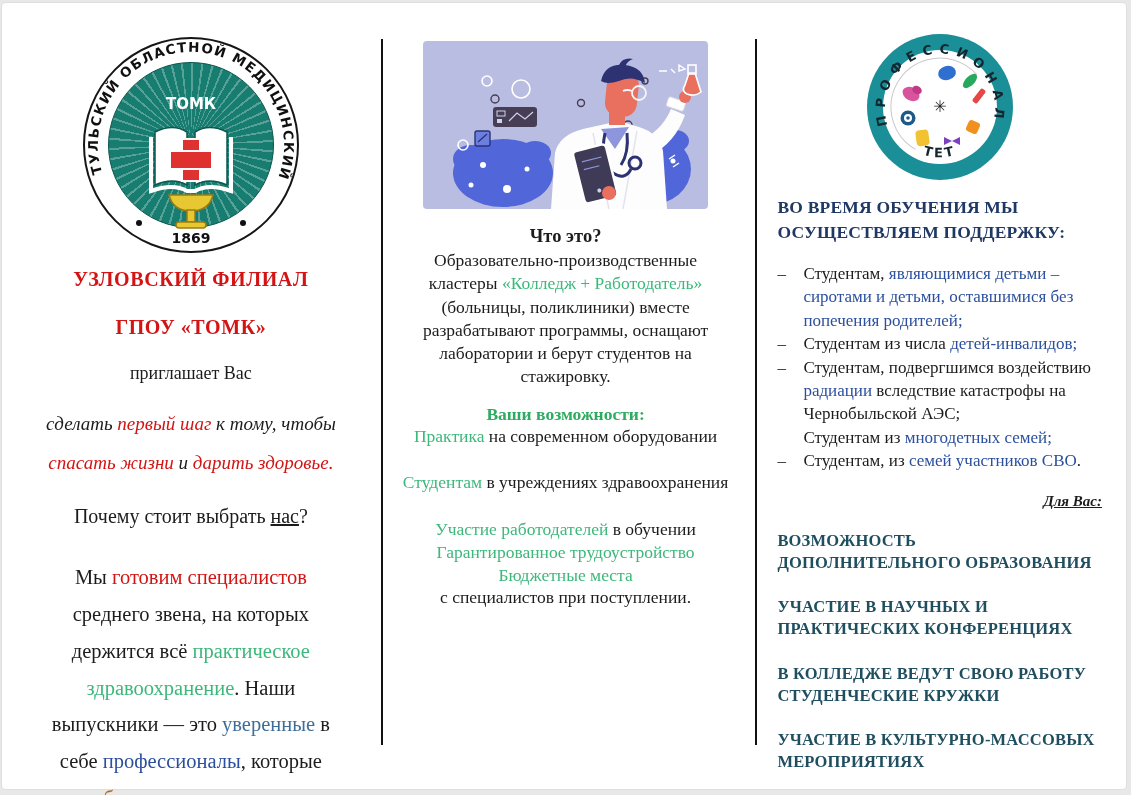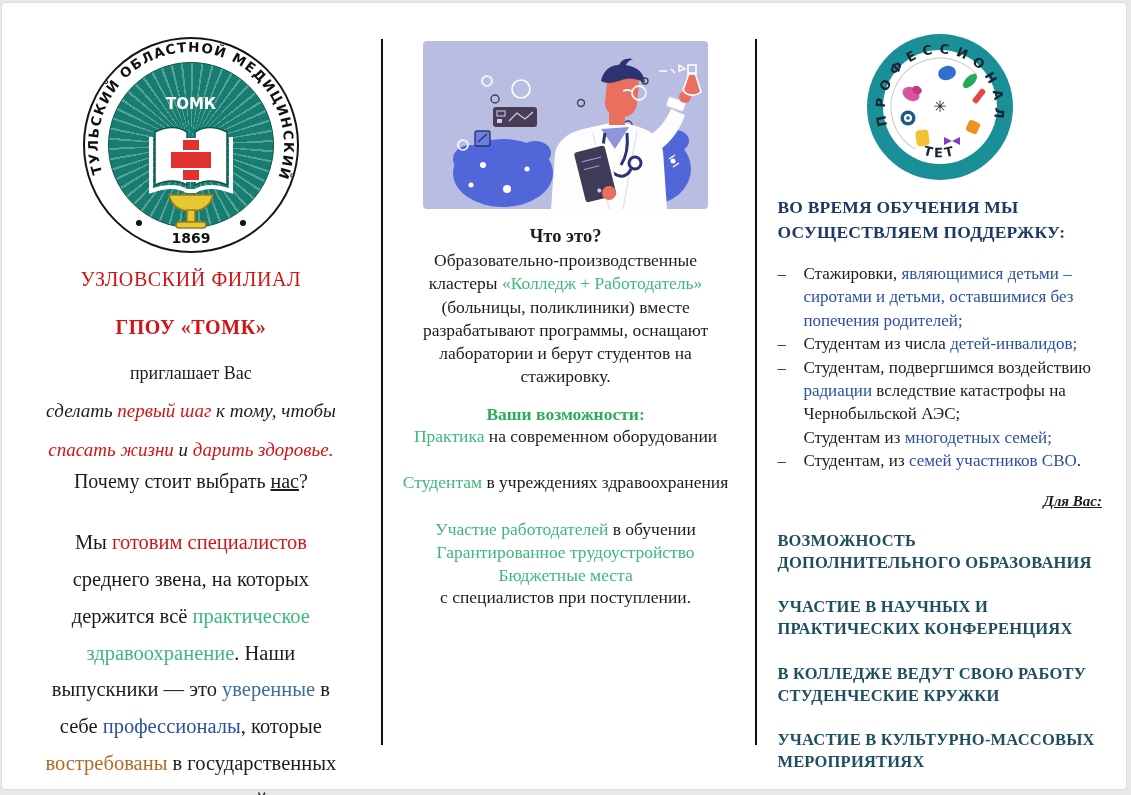--- a/index.html
+++ b/index.html
@@ -28,25 +28,25 @@
   .c-brown{color:var(--brown);}
   .c-und{text-decoration:underline;}
 
   
   .tomk-logo{position:relative;width:216px;height:216px;margin:34px auto 0;}
   .tomk-outer{position:absolute;inset:0;border-radius:50%;background:#fff;border:2px solid #161616;box-sizing:border-box;}
   .tomk-teal{position:absolute;inset:25px;border-radius:50%;
     background:repeating-conic-gradient(rgba(255,255,255,.28) 0deg 1.6deg, rgba(255,255,255,0) 1.6deg 7.2deg),var(--logo_teal);
     border:1px solid #0c564d;box-sizing:border-box;}
   .tomk-svg{position:absolute;inset:0;}
-  .left-title{margin-top:15px;font-size:20px;font-weight:normal;color:var(--red);letter-spacing:.6px;}
+  .left-title{margin-top:15px;font-size:20px;font-weight:bold;color:var(--red);letter-spacing:.6px;}
   .left-title2{margin-top:25px;font-size:20px;font-weight:bold;color:var(--red);letter-spacing:.6px;}
   .invite{margin-top:24px;font-size:18px;}
-  .slogan{margin-top:8px;font-size:19px;font-style:italic;line-height:2.05;}
-  .question{font-size:20px;}
+  .slogan{margin-top:21px;font-size:19px;font-style:italic;line-height:2.05;}
+  .question{margin-top:22px;font-size:20px;}
   .left-para{margin-top:31px;font-size:20.5px;line-height:1.8;}
 
   
   .illus-wrap{margin:38px auto 0;width:285px;height:168px;border-radius:4px;overflow:hidden;}
   .mid-heading{margin-top:15px;font-size:18.5px;font-weight:bold;color:var(--green_head);line-height:1.4;letter-spacing:.2px;}
   .what-title{margin-top:17px;font-size:18.5px;font-weight:bold;}
   .mid-para{margin-top:2px;font-size:17.5px;line-height:1.33;}
   .opp-title{margin-top:15px;font-size:17.5px;font-weight:bold;color:var(--green_head);}
   .mid-line{font-size:17.5px;line-height:1.3;}
   .gap-line{margin-top:24px;}
@@ -251,21 +251,21 @@
         </g>
         <text x="76" y="81" text-anchor="middle" font-family="DejaVu Sans, sans-serif" font-size="16" fill="#222222">✳</text>
       </svg>
     </div>
 
     <div class="right-heading">ВО ВРЕМЯ ОБУЧЕНИЯ МЫ ОСУЩЕСТВЛЯЕМ ПОДДЕРЖКУ:</div>
 
     <ul class="support-list">
       <li>
         <span class="dash">–</span>
-        <div class="btxt"><span>Стажировки, </span><span class="c-blue">являющимися детьми – сиротами и детьми, оставшимися без попечения родителей;</span></div>
+        <div class="btxt"><span>Студентам, </span><span class="c-blue">являющимися детьми – сиротами и детьми, оставшимися без попечения родителей;</span></div>
       </li>
       <li>
         <span class="dash">–</span>
         <div class="btxt"><span>Студентам из числа </span><span class="c-blue">детей-инвалидов;</span></div>
       </li>
       <li>
         <span class="dash">–</span>
         <div class="btxt"><span>Студентам, подвергшимся воздействию </span><span class="c-blue">радиации</span><span> вследствие катастрофы на Чернобыльской АЭС;
 Студентам из </span><span class="c-blue">многодетных семей;</span></div>
       </li>

